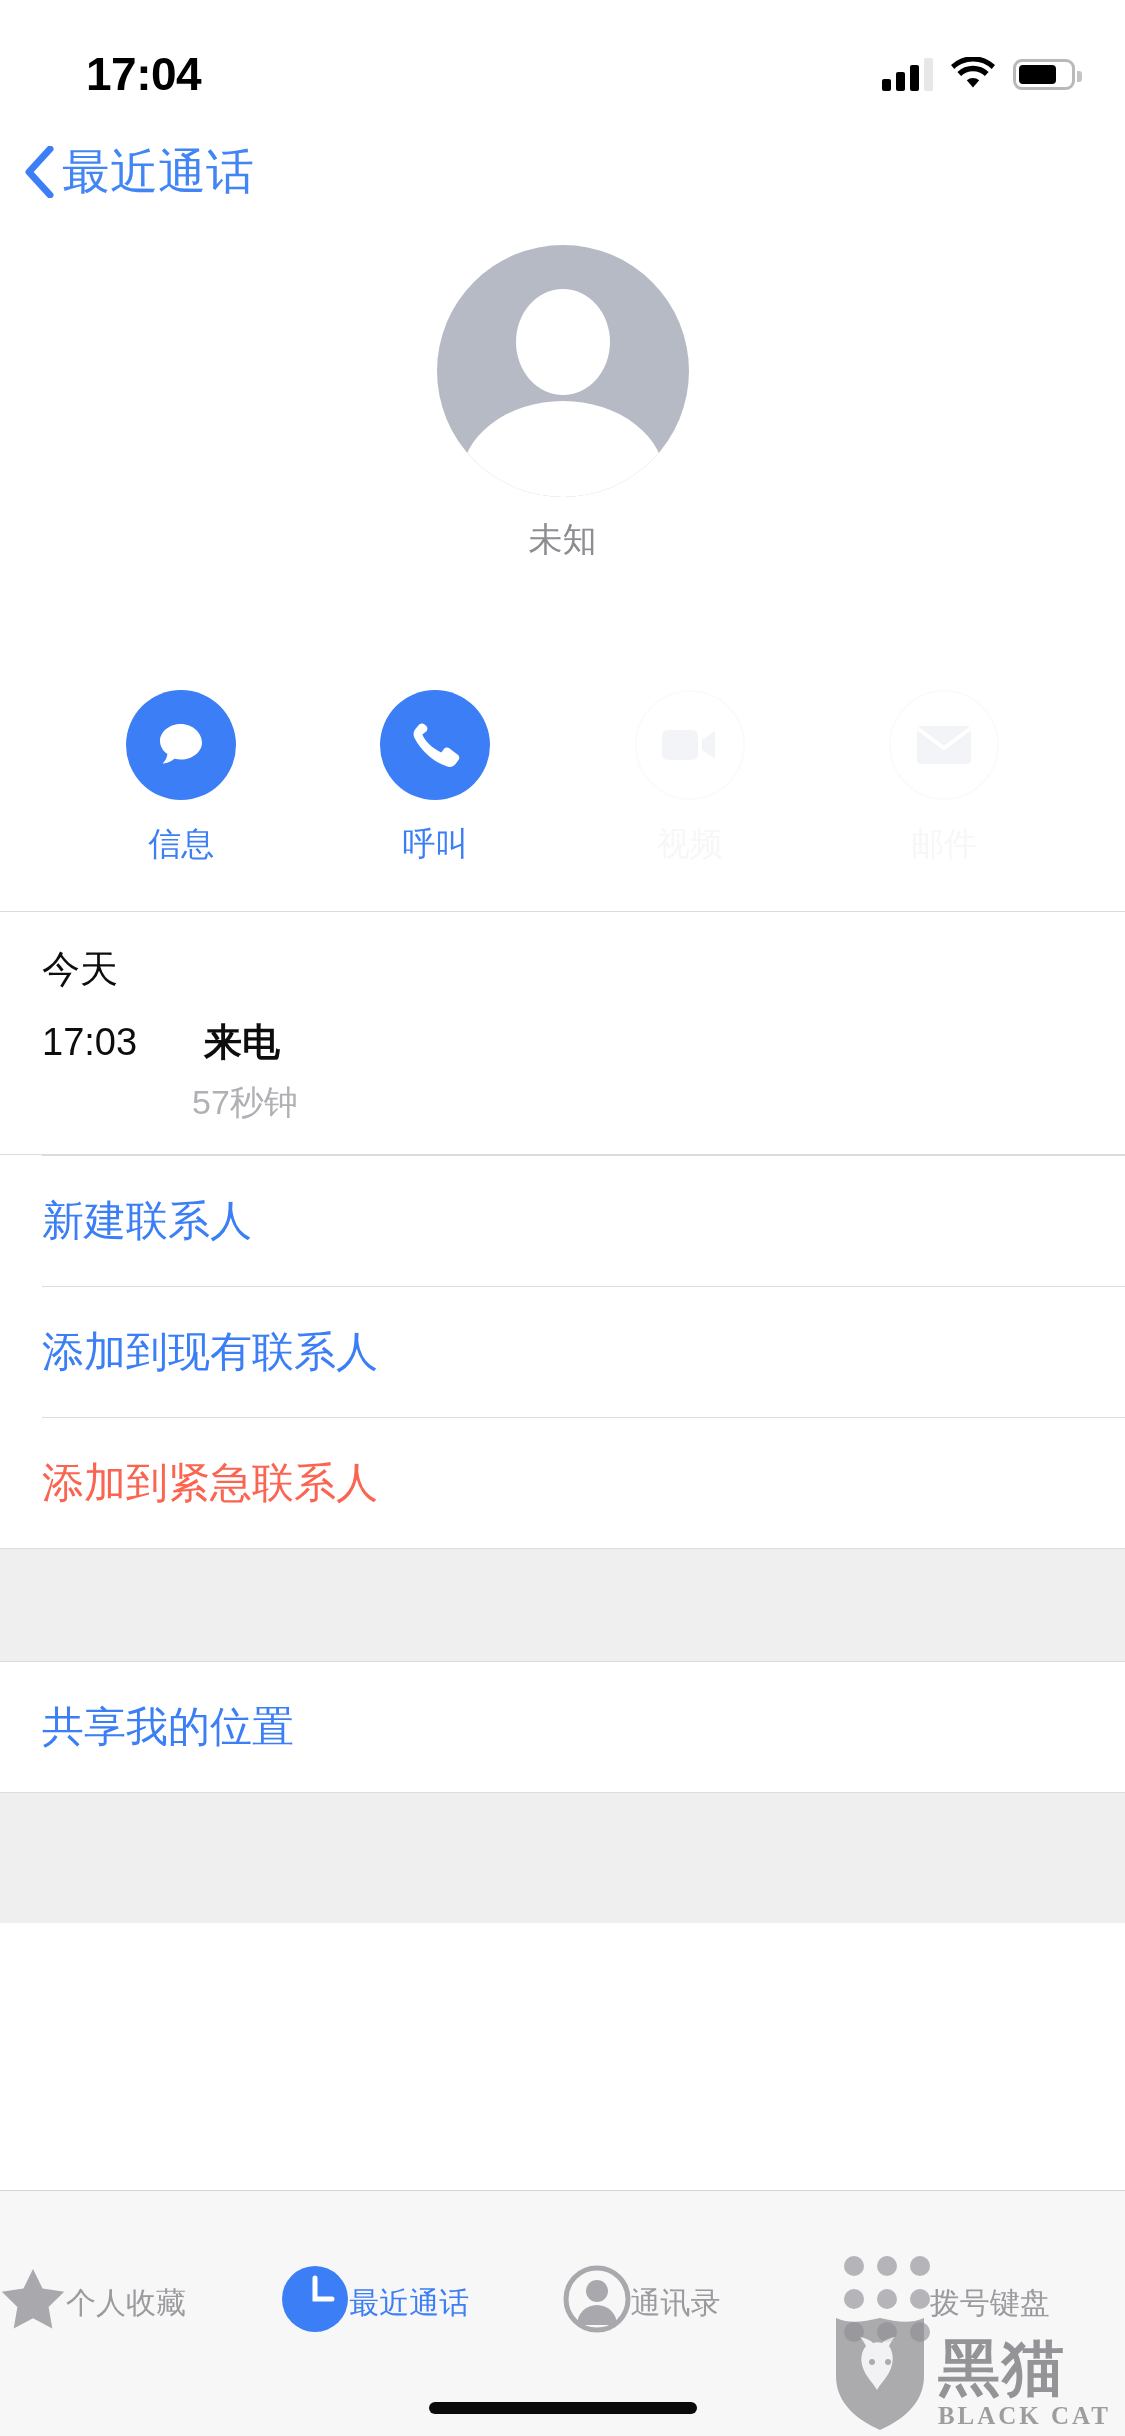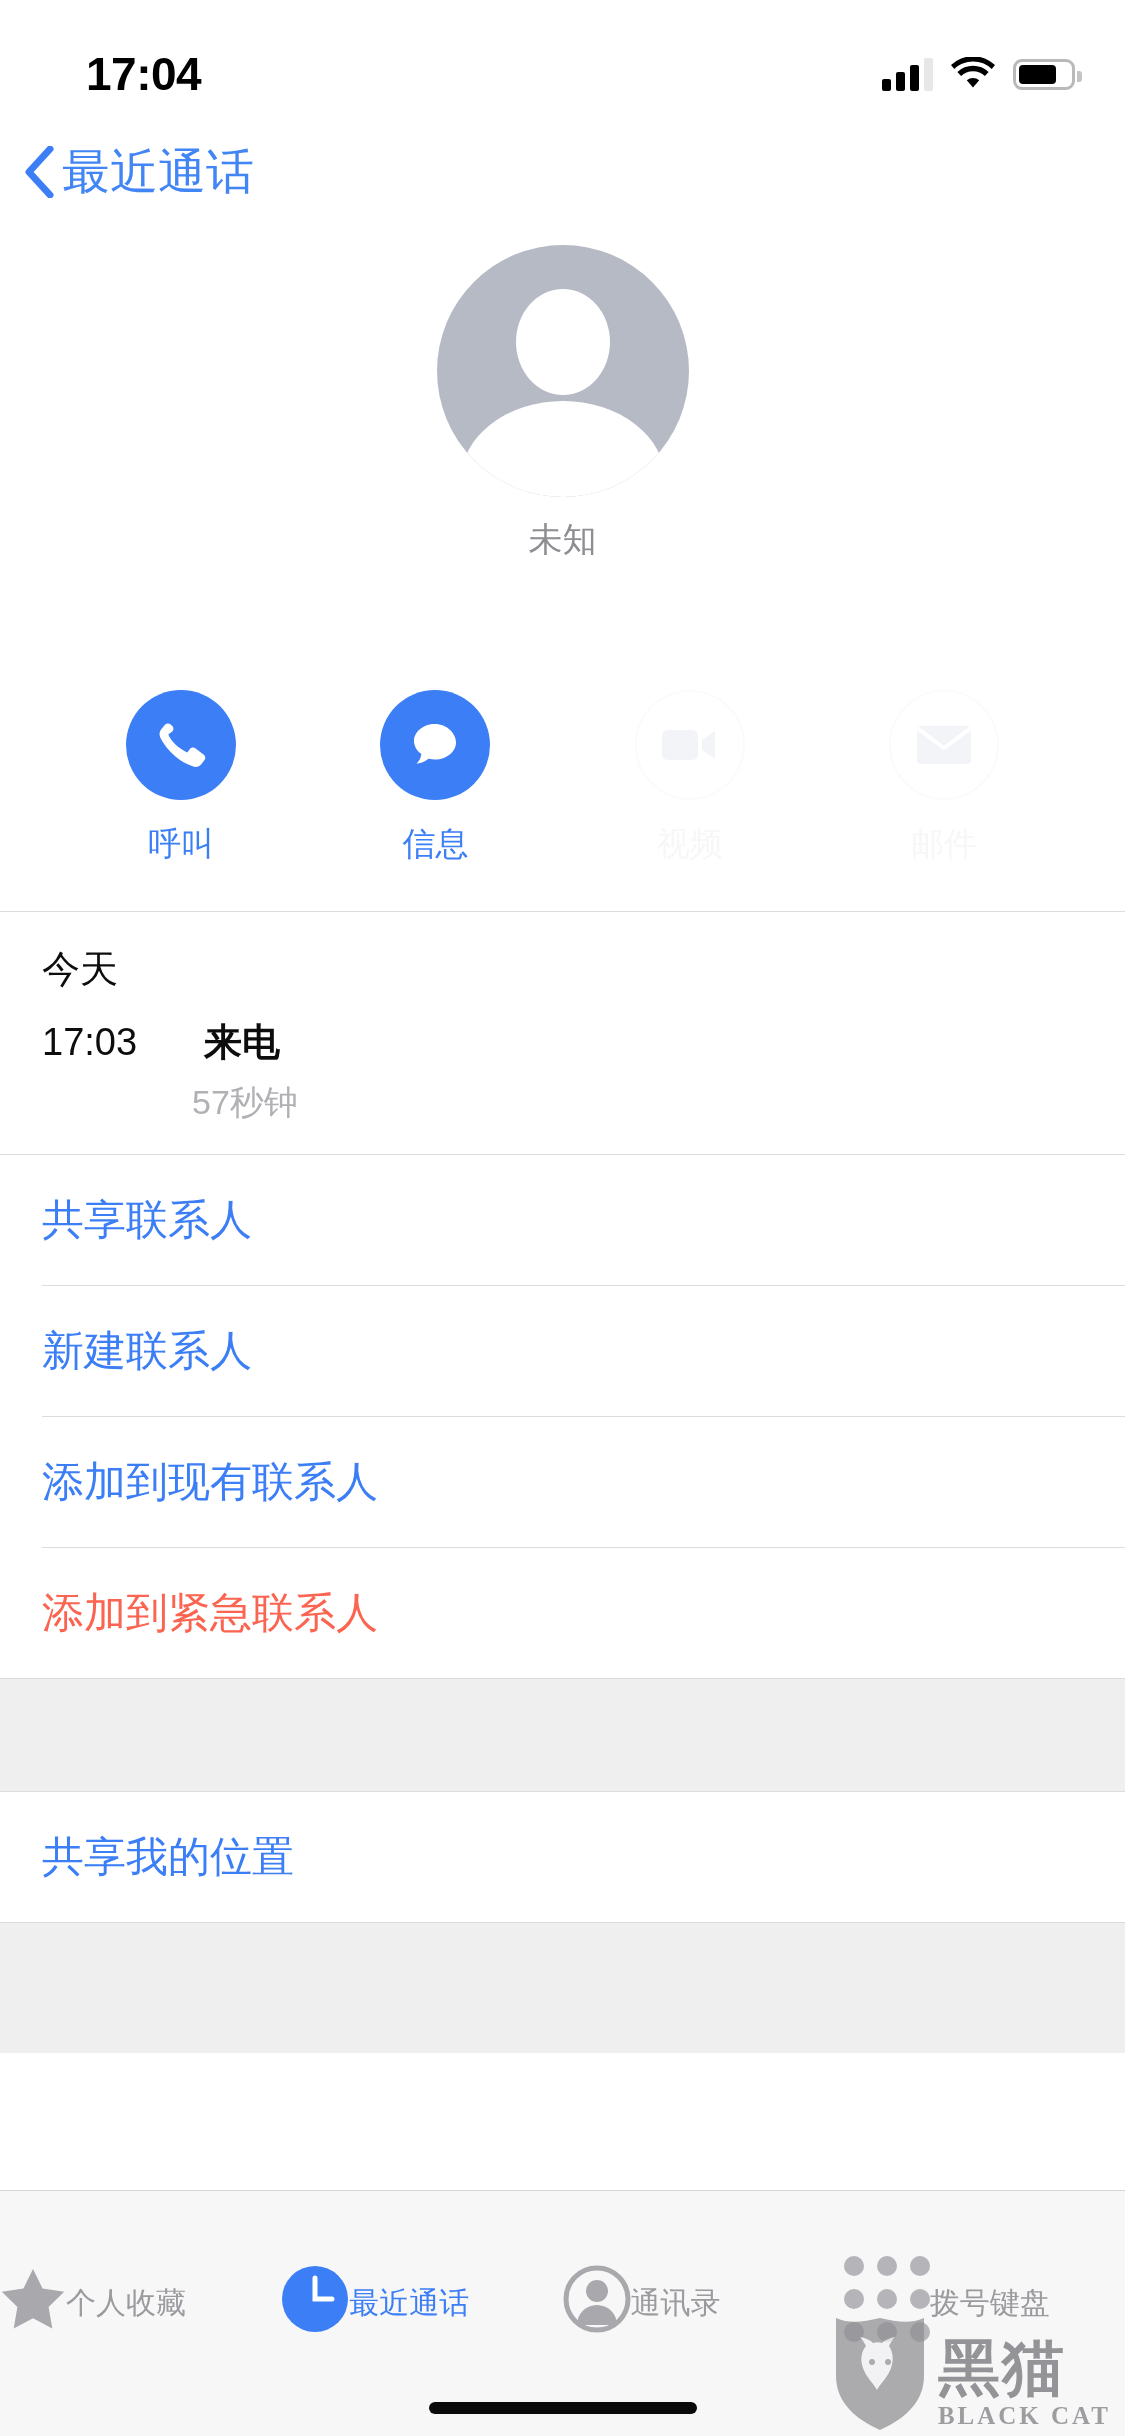--- a/index.html
+++ b/index.html
@@ -161,34 +161,34 @@
       <div class="head"></div>
         <div class="body"></div>
     </div>
     <div class="phone-sub">未知</div>
   </div>
 
   <div class="actions">
 
     <div class="action on">
       <div class="act-circle on">
+        <svg width="62" height="62" viewBox="0 0 62 62">
+          <path d="M31 10c-11.6 0-21 7.6-21 17 0 5.2 2.9 9.9 7.4 13-.6 4-2.4 7.4-5 9.8 4.9-.6 9.1-2.6 12.1-5.1 2.1.5 4.3.8 6.5.8 11.6 0 21-7.6 21-17S42.6 10 31 10z" fill="#fff"></path>
+        </svg>
+      </div>
+      <div class="act-label">信息</div>
+    </div>
+
+    <div class="action on">
+      <div class="act-circle on">
         <svg width="58" height="58" viewBox="0 0 58 58">
           <path d="M18.6 8.5c-1.8-1.4-4.3-1.1-5.8.6l-3.4 4c-2.1 2.5-2.4 6-.9 8.9 3.3 6.4 8 12.5 13.8 17.6s12.4 8.9 19 11c3 .9 6.3-.1 8.2-2.6l3-3.9c1.3-1.7 1-4.1-.7-5.4l-8.5-6.4c-1.7-1.3-4.1-1-5.4.7l-2.6 3.4c-4.5-2-8.6-4.8-12.1-8.2-2.9-2.9-5.2-6.2-6.9-9.8l3.6-2.7c1.7-1.3 2-3.7.7-5.4z" fill="#fff"></path>
         </svg>
       </div>
       <div class="act-label">呼叫</div>
-    </div>
-
-    <div class="action on">
-      <div class="act-circle on">
-        <svg width="62" height="62" viewBox="0 0 62 62">
-          <path d="M31 10c-11.6 0-21 7.6-21 17 0 5.2 2.9 9.9 7.4 13-.6 4-2.4 7.4-5 9.8 4.9-.6 9.1-2.6 12.1-5.1 2.1.5 4.3.8 6.5.8 11.6 0 21-7.6 21-17S42.6 10 31 10z" fill="#fff"></path>
-        </svg>
-      </div>
-      <div class="act-label">信息</div>
     </div>
 
     <div class="action off">
       <div class="act-circle off">
         <svg width="60" height="42" viewBox="0 0 60 42">
           <rect x="2" y="6" width="36" height="30" rx="6" fill="#f3f4f7"></rect>
           <path d="M42 16l13-9v28l-13-9z" fill="#f3f4f7"></path>
         </svg>
       </div>
       <div class="act-label">视频</div>
@@ -212,21 +212,20 @@
     <div class="calllog-inner">
       <div class="day-label">今天</div>
       <div class="call-row">
         <span class="call-time">17:03</span>
         <span class="call-type">来电</span>
       </div>
       <div class="call-dur">57秒钟</div>
     </div>
 
     <div class="divider"></div>
-    <div class="list-row blue">共享联系人</div>
     <div class="divider inset"></div>
     <div class="list-row blue">新建联系人</div>
     <div class="divider inset"></div>
     <div class="list-row blue">添加到现有联系人</div>
     <div class="divider inset"></div>
     <div class="list-row red">添加到紧急联系人</div>
     <div class="divider"></div>
 
     <div class="gapblock" style="height:112px"></div>
 

